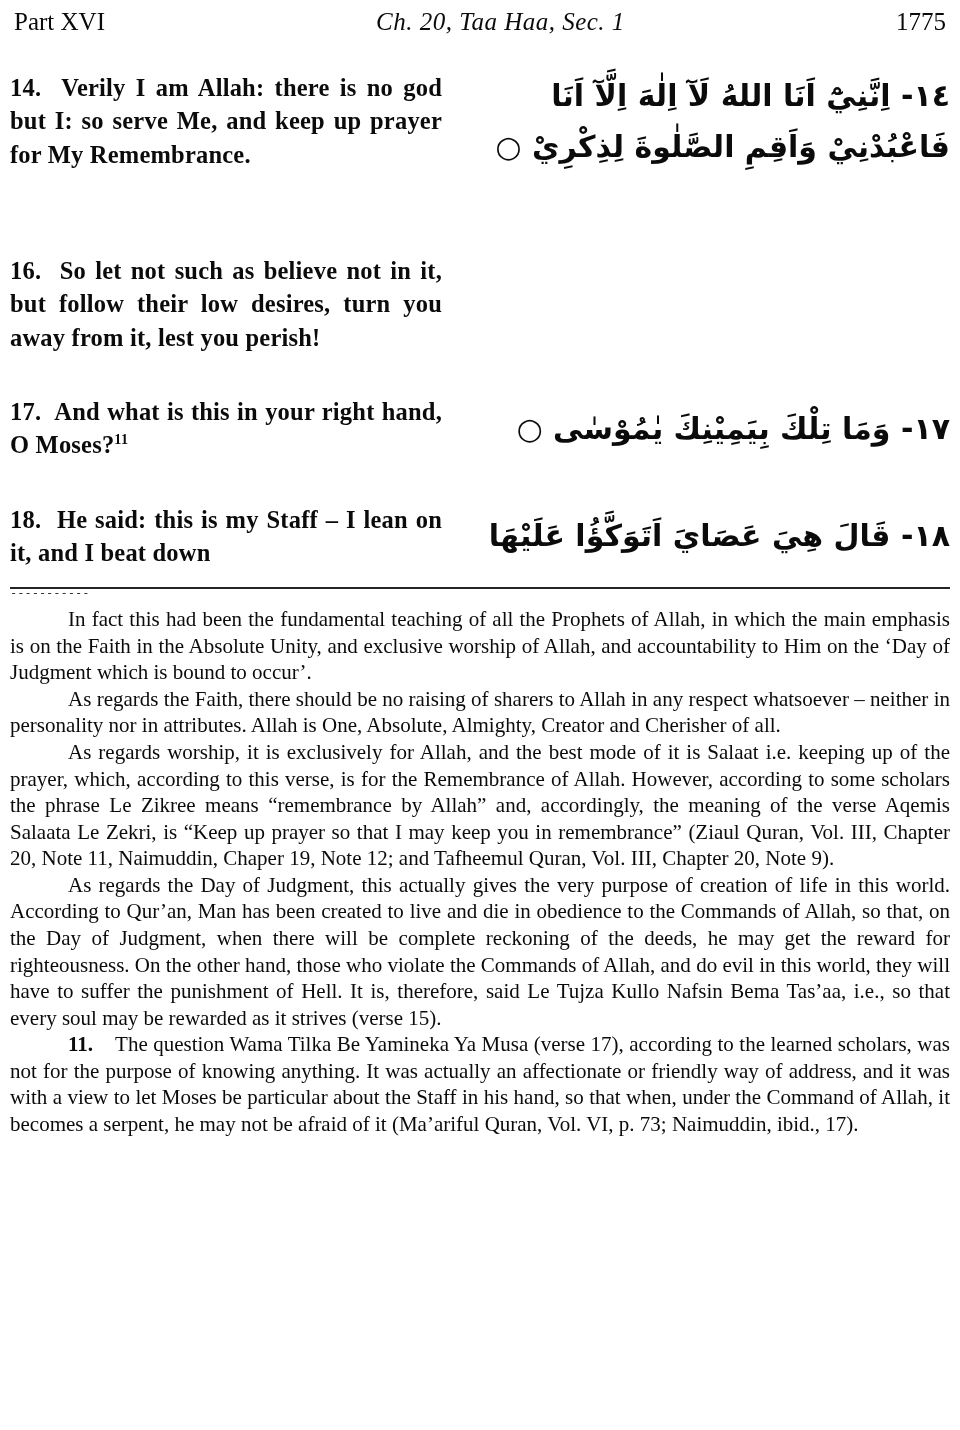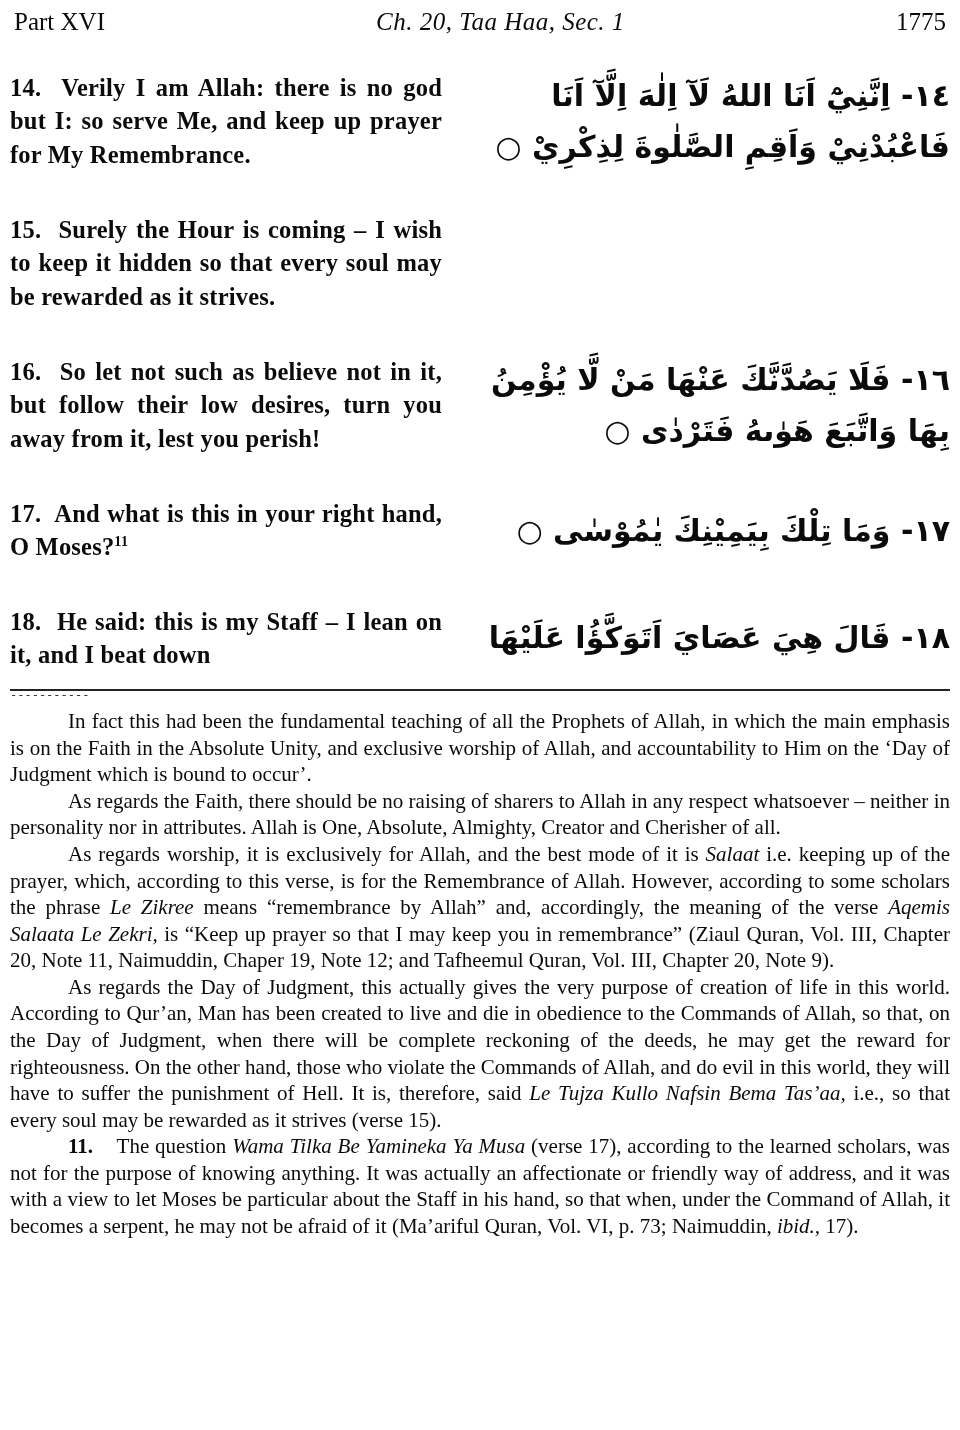--- a/index.html
+++ b/index.html
@@ -39,47 +39,45 @@
     font-family:"DejaVu Sans Mono", monospace;
     font-size:12px; line-height:9px; color:#333; letter-spacing:0;
   }
 
   .footnotes {
     margin-top:8px;
     font-size:21px; line-height:1.265;
     text-align:justify;
   }
   .footnote-paragraph { text-indent:58px; }
-  .it { font-style:italic; }
+  .it { }
   .bd { font-weight:bold; }
 </style>
 </head>
 <body>
 
 <div class="page">
 
   <div class="header">
     <span class="left">Part XVI</span>
     <span class="center">Ch. 20, Taa Haa, Sec. 1</span>
     <span class="right">1775</span>
   </div>
 
   <div class="verses">
     <div class="verse-row">
       <div class="verse-english"><span>14.&nbsp; Verily I am Allah: there is no god but I: so serve Me, and keep up prayer for My Remembrance.</span></div>
       <div class="verse-arabic" dir="rtl">١٤- اِنَّنِيْٓ اَنَا اللهُ لَآ اِلٰهَ اِلَّآ اَنَا فَاعْبُدْنِيْ وَاَقِمِ الصَّلٰوةَ لِذِكْرِيْ ○</div>
     </div>
 
     <div class="verse-row">
-      <div class="verse-english"><span>15.&nbsp; Surely the Hour is coming – I wish to keep it hidden so that every soul may be rewarded as it strives.</span></div>
     </div>
 
     <div class="verse-row">
       <div class="verse-english"><span>16.&nbsp; So let not such as believe not in it, but follow their low desires, turn you away from it, lest you perish!</span></div>
-      <div class="verse-arabic" dir="rtl">١٦- فَلَا يَصُدَّنَّكَ عَنْهَا مَنْ لَّا يُؤْمِنُ بِهَا وَاتَّبَعَ هَوٰىهُ فَتَرْدٰى ○</div>
     </div>
 
     <div class="verse-row">
       <div class="verse-english"><span>17.&nbsp; And what is this in your right hand, O Moses?</span><sup>11</sup></div>
       <div class="verse-arabic" dir="rtl">١٧- وَمَا تِلْكَ بِيَمِيْنِكَ يٰمُوْسٰى ○</div>
     </div>
 
     <div class="verse-row">
       <div class="verse-english"><span>18.&nbsp; He said: this is my Staff – I lean on it, and I beat down</span></div>
       <div class="verse-arabic" dir="rtl">١٨- قَالَ هِيَ عَصَايَ اَتَوَكَّؤُا عَلَيْهَا</div>

